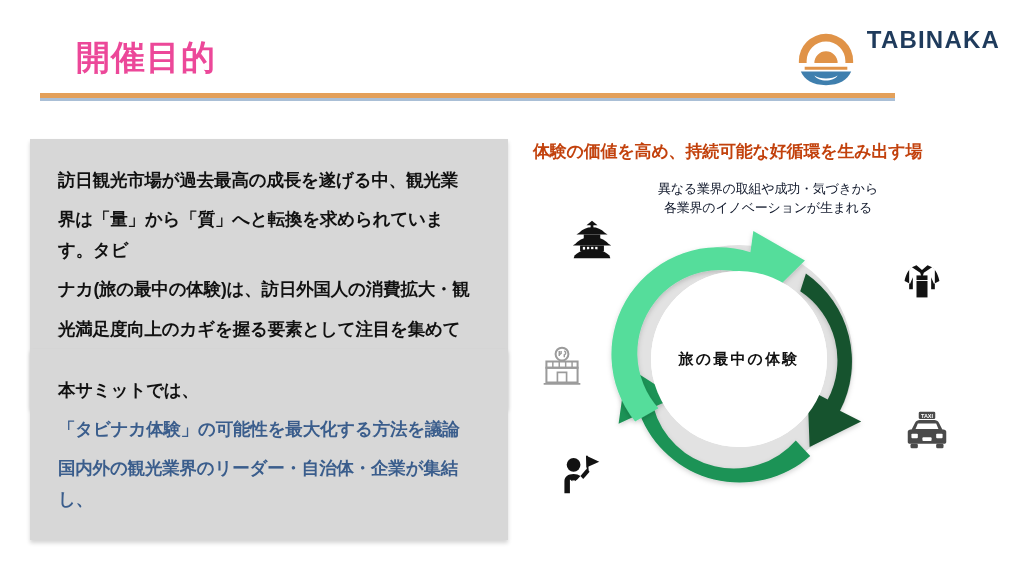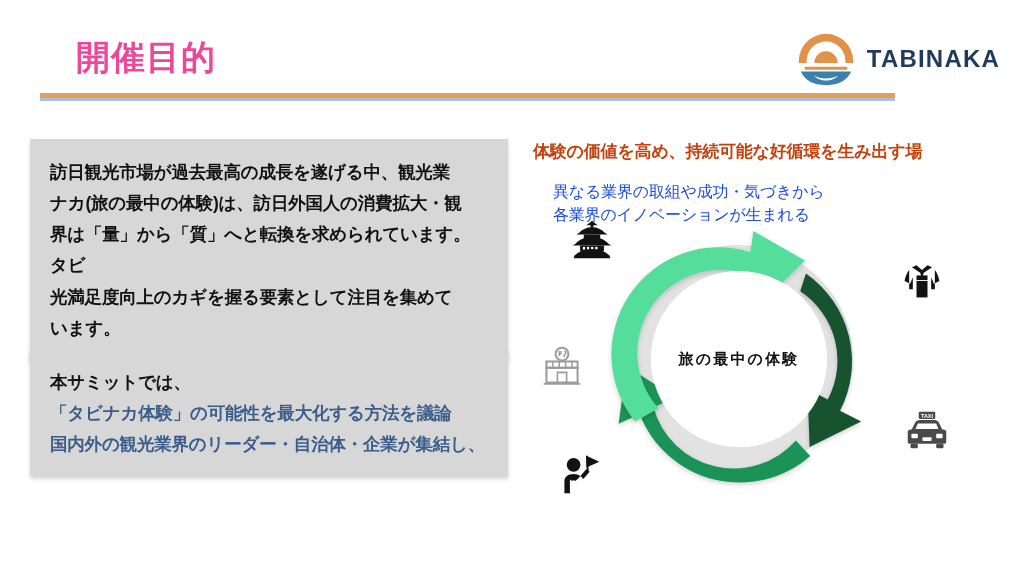--- a/index.html
+++ b/index.html
@@ -45,21 +45,20 @@
     background: #aabfd6;
     width: 100%;
   }
 
   
   #logo {
     position: absolute;
     right: 24px;
     top: 28px;
     display: flex;
-    align-items: center;
     gap: 10px;
   }
   #logo-mark { width: 62px; height: 62px; display: block; }
   #logo-wordmark {
     display: flex;
     flex-direction: column;
     line-height: 1.02;
     color: #1f3b5c;
     font-weight: bold;
     font-size: 24px;
@@ -85,43 +84,44 @@
     top: 349px;
     width: 478px;
     padding: 18px 8px 16px 20px;
   }
   .card-paragraph {
     font-size: 17.5px;
     font-weight: bold;
     line-height: 1.78;
     letter-spacing: -0.2px;
     color: #111111;
-    margin: 0;
+    margin: 8px;
   }
   .line-blue { color: #3a5d8c; }
 
   
   #diagram-heading {
     position: absolute;
     left: 533px;
     top: 140px;
     width: 470px;
     font-size: 17px;
     font-weight: bold;
     color: #c2410c;
     letter-spacing: -0.2px;
   }
   #diagram-subtitle {
     position: absolute;
     left: 553px;
     top: 180px;
     width: 430px;
-    font-size: 16px;
+    text-align: center;
+    font-size: 13px;
     line-height: 1.45;
-    color: #1d4ed8;
+    color: #0f172a;
     letter-spacing: -0.2px;
   }
 
   
   #cycle-diagram {
     position: absolute;
     left: 588px;
     top: 208px;
     width: 302px;
     height: 302px;
@@ -175,22 +175,22 @@
     <path d="M6,45 L58,45 C54,54 46,59 32,59 C18,59 10,54 6,45 Z" fill="#3f7fae"></path>
     <path d="M20,49 C25,53 39,53 44,49 C40,56 24,56 20,49 Z" fill="#ffffff"></path>
   </svg>
   <div id="logo-wordmark">
     <span class="line1">TABINAKA</span>
   </div>
 </div>
 
 <div class="text-card" id="intro-card">
   <p class="card-paragraph">訪日観光市場が過去最高の成長を遂げる中、観光業</p>
+  <p class="card-paragraph">界は「量」から「質」へと転換を求められています。タビ</p>
   <p class="card-paragraph">ナカ(旅の最中の体験)は、訪日外国人の消費拡大・観</p>
-  <p class="card-paragraph">界は「量」から「質」へと転換を求められています。タビ</p>
   <p class="card-paragraph">光満足度向上のカギを握る要素として注目を集めて</p>
   <p class="card-paragraph">います。</p>
 </div>
 
 <div class="text-card" id="summit-card">
   <p class="card-paragraph">本サミットでは、</p>
   <p class="card-paragraph line-blue">「タビナカ体験」の可能性を最大化する方法を議論</p>
   <p class="card-paragraph line-blue">国内外の観光業界のリーダー・自治体・企業が集結し、</p>
 </div>
 

